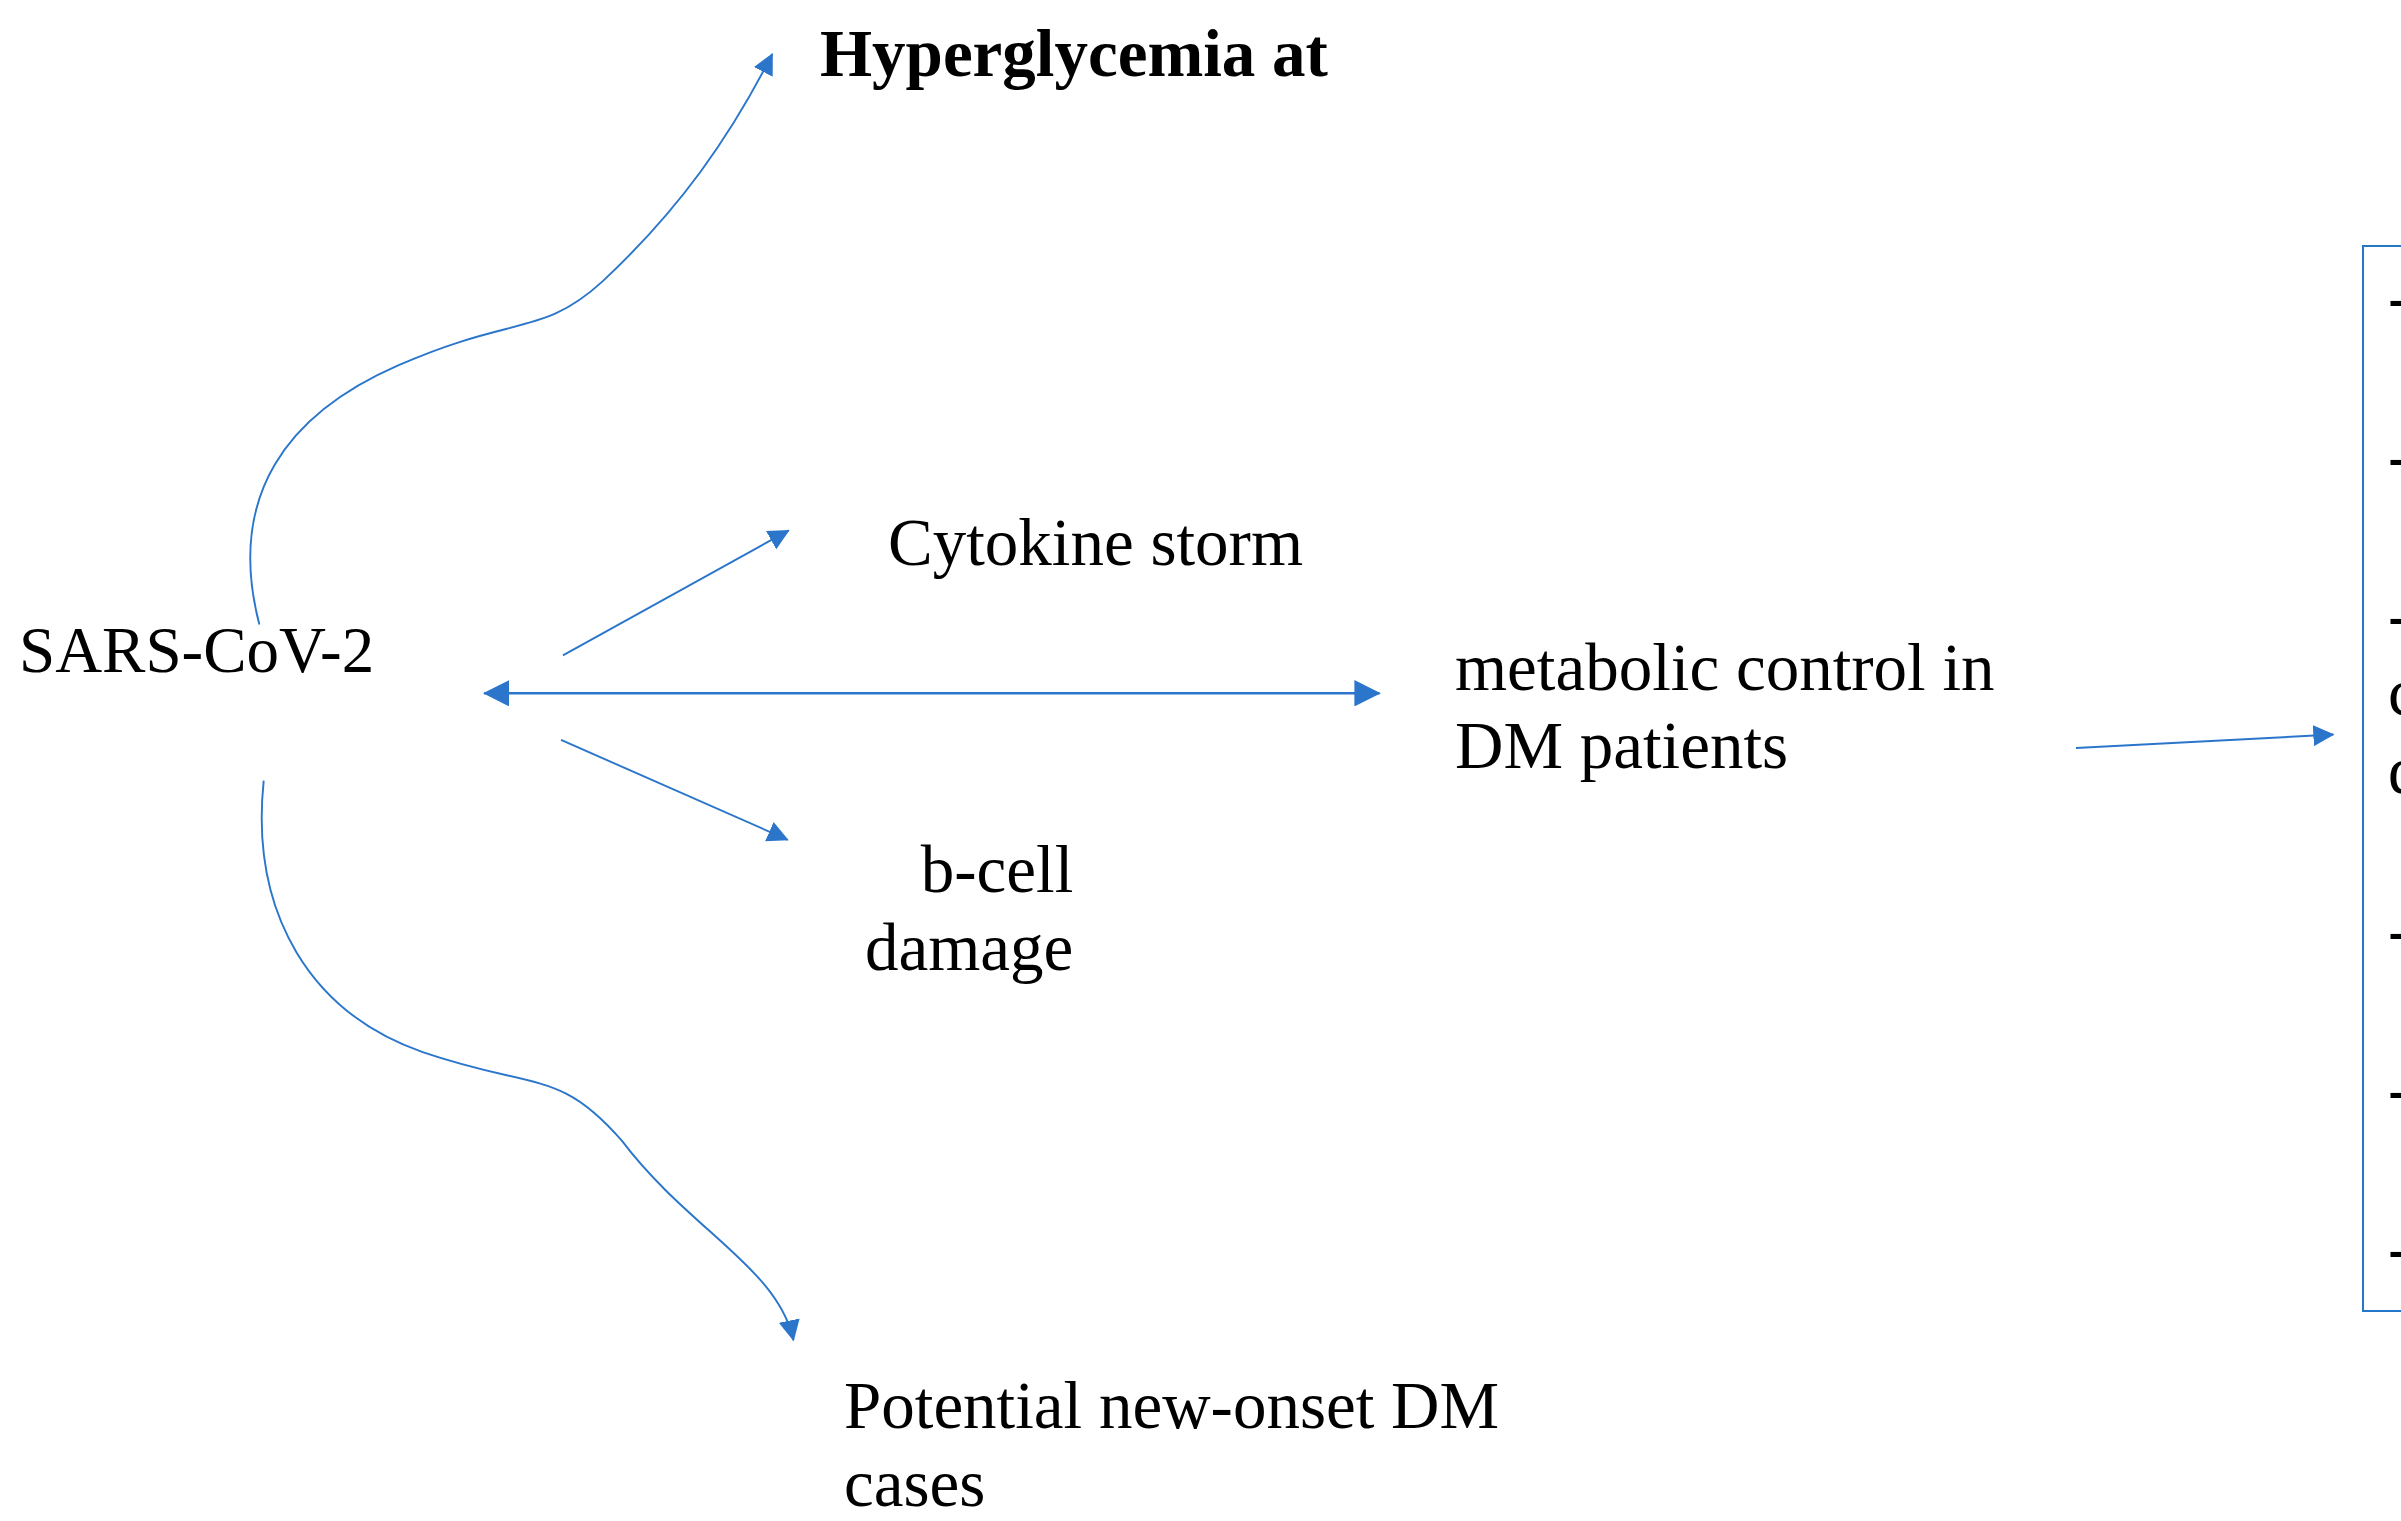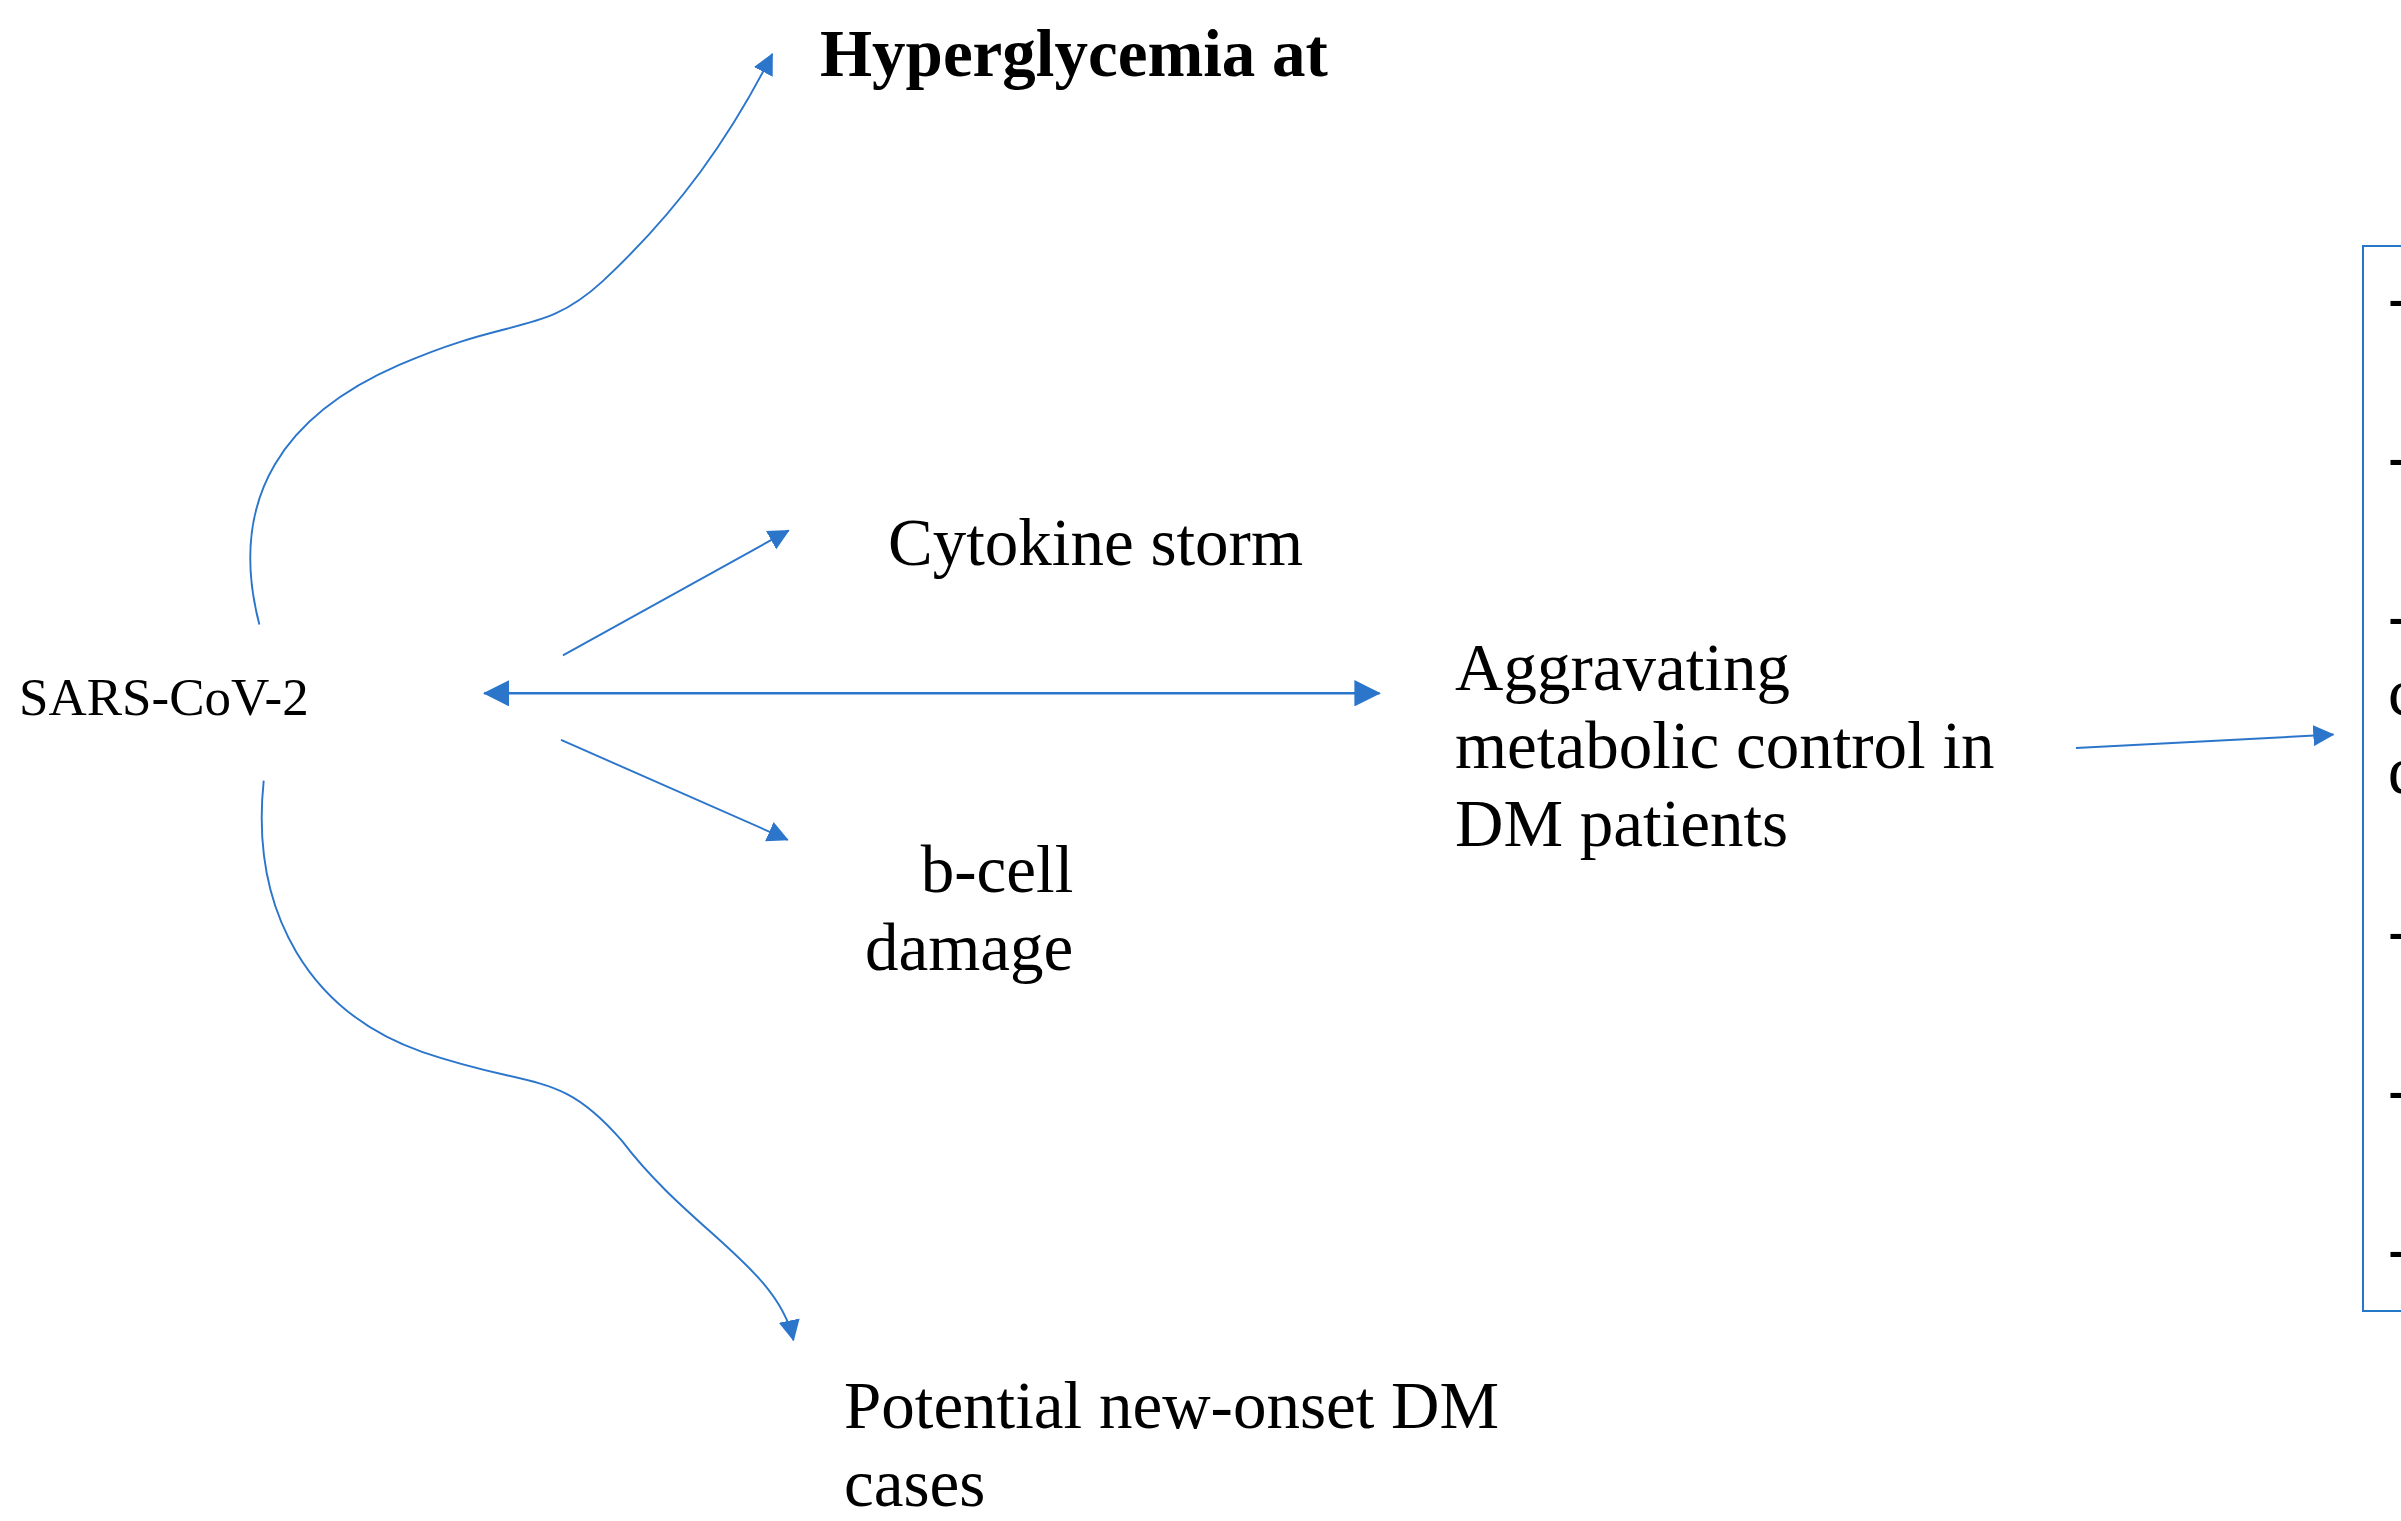--- a/index.html
+++ b/index.html
@@ -16,22 +16,22 @@
     overflow: hidden;
   }
   .label {
     position: absolute;
     font-size: 67px;
     line-height: 78px;
     white-space: nowrap;
   }
   #node-source {
     left: 19px;
-    top: 653px;
-    font-size: 53px;
+    top: 606px;
+    font-size: 65px;
     line-height: 89px;
   }
   #node-hyperglycemia-onset { left: 820px; top: 14.4px; font-weight: bold; }
   #node-cytokine-storm      { left: 865px; top: 503px; margin-left: 23px; }
   #node-aggravating         { left: 1455px; top: 628px; }
   #node-bcell-damage        { left: 865px; top: 830px; text-align: right; }
   #node-potential-dm        { left: 816px; top: 1366px; margin-left: 28px; }
 
   #risk-box {
     position: absolute;
@@ -86,21 +86,20 @@
 
 <div class="label" id="node-hyperglycemia-onset">
   <div>Hyperglycemia at</div>
 </div>
 
 <div class="label" id="node-cytokine-storm">
   <div>Cytokine storm</div>
 </div>
 
 <div class="label" id="node-aggravating">
-  <div>Aggravating</div>
   <div>metabolic control in</div>
   <div>DM patients</div>
 </div>
 
 <div class="label" id="node-bcell-damage">
   <div>b-cell</div>
   <div>damage</div>
 </div>
 
 <div class="label" id="node-potential-dm">

